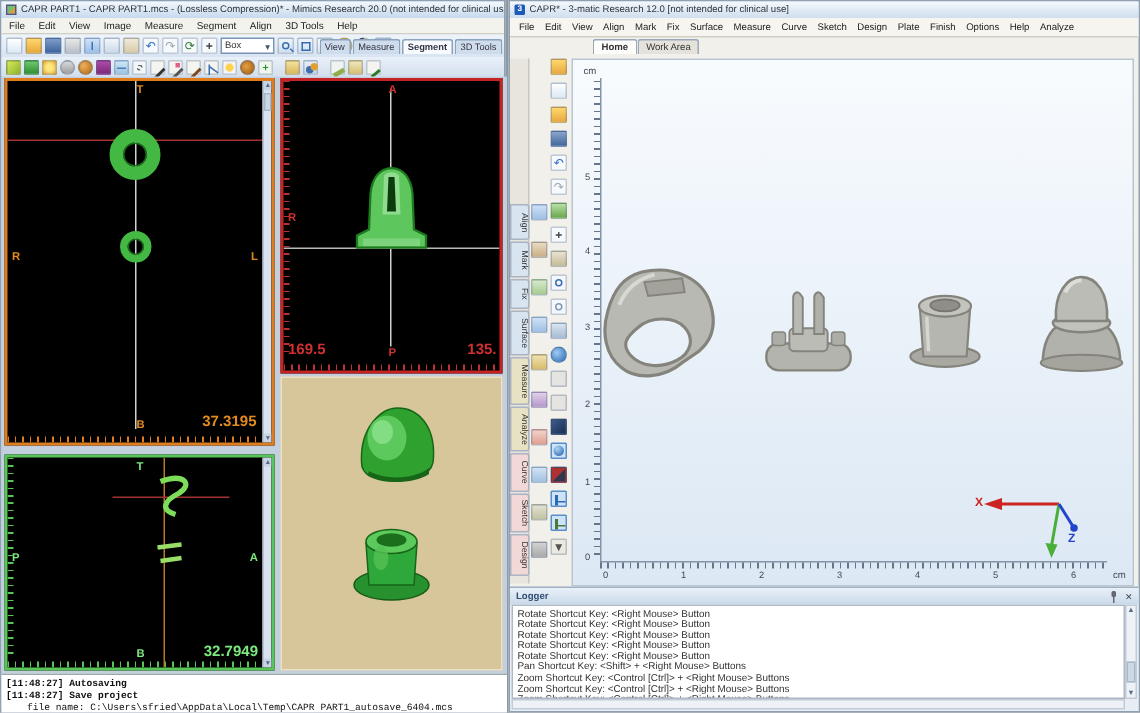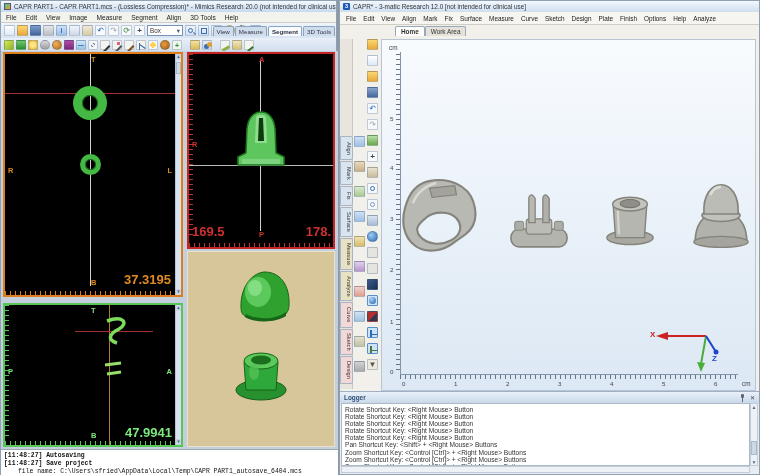--- a/index.html
+++ b/index.html
@@ -22,21 +22,21 @@
   .m-tabs{position:absolute;right:1px;top:25px;display:flex;gap:1px;font-size:6.2px}
   .m-tab{padding:1px 3px;background:#cfdcec;border:1px solid #8ba3bd;border-bottom:none;border-radius:2px 2px 0 0;color:#334}
   .m-tab.active{background:#f8fbfe;font-weight:bold}
   .vp{position:absolute;background:#000;overflow:hidden}
   .vp-axial{left:2px;top:51px;width:180px;height:245px;border:2px solid #df7d1c}
   .vp-coronal{left:186px;top:51px;width:148px;height:197px;border:2px solid #c42424}
   .vp-sagittal{left:2px;top:302px;width:180px;height:144px;border:2px solid #57c657}
   .vp-3d{left:186px;top:250px;width:148px;height:196px;background:#d8c69b;border:1px solid #e9e1c9}
   .orient{position:absolute;font-size:7.5px;font-weight:bold}
   .o-orange{color:#e08a20}.o-red{color:#d03030}.o-green{color:#7de87d}
-  .val{position:absolute;font-weight:bold;font-size:13px}
+  .val{position:absolute;font-weight:bold;font-size:10px}
   .xline{position:absolute;height:1px}
   .yline{position:absolute;width:1px}
   .ring{position:absolute;border-radius:50%;border-style:solid;border-color:#43b843;box-shadow:0 0 0 1px #1d6b1d inset}
   .ticks-h{position:absolute;height:4px;background:repeating-linear-gradient(90deg,currentColor 0 1px,transparent 1px 5px)}
   .ticks-v{position:absolute;width:4px;background:repeating-linear-gradient(180deg,currentColor 0 1px,transparent 1px 5px)}
   .scrollstrip{position:absolute;top:0;bottom:0;right:0;width:6px;background:#d9e3ef;border-left:1px solid #b6c4d4;font-size:4.5px;color:#55698a;text-align:center;line-height:6px}
   .scrollstrip .sa{position:absolute;left:0;right:0;height:6px;background:#c7d4e4}
   .m-log{position:absolute;left:0;top:448px;width:337px;height:27px;background:#fff;border-top:1px solid #9aa;font-family:"Liberation Mono",monospace;font-size:6.4px;color:#111;padding:2px 0 0 3px;line-height:8px;white-space:nowrap}
   .m-log b{font-weight:bold}
   
@@ -196,21 +196,21 @@
       <svg class="part" style="left:43px;top:55px" width="58" height="64" viewBox="0 0 58 64">
         <path d="M29 3 C37 3 42 10 43 20 L44 44 L52 48 L52 56 L6 56 L6 48 L14 44 L15 20 C16 10 21 3 29 3 Z" fill="#5dc75d" stroke="#1e7a1e" stroke-width="1.5"></path>
         <path d="M24 8 C26 5 32 5 34 8 L35 34 L23 34 Z" fill="#8fdc8f"></path>
         <path d="M27 9 L31 9 L32 32 L26 32 Z" fill="#0c3c0c"></path>
         <rect x="10" y="50" width="38" height="5" fill="#7ed47e"></rect>
       </svg>
       <span class="orient o-red" style="left:70px;top:1px">A</span>
       <span class="orient o-red" style="left:3px;top:86px">R</span>
       <span class="val o-red" style="left:3px;bottom:8px">169.5</span>
       <span class="orient o-red" style="left:70px;bottom:8px">P</span>
-      <span class="val o-red" style="right:2px;bottom:8px">178.</span>
+      <span class="val o-red" style="right:2px;bottom:8px">135.</span>
       <div class="ticks-v" style="left:0;top:0;bottom:10px;color:#c03030"></div>
       <div class="ticks-h" style="left:0;right:0;bottom:0;color:#c03030"></div>
     </div>
 
     <div class="vp vp-3d">
       <svg class="part" style="left:44px;top:16px" width="62" height="56" viewBox="0 0 62 56">
         <path d="M9 40 C8 17 22 4 33 4 C47 4 58 16 57 37 C57 47 49 52 32 52 C15 52 9 48 9 40 Z" fill="#2ea12e" stroke="#176617" stroke-width="1"></path>
         <ellipse cx="26" cy="24" rx="13" ry="15" fill="#5cc95c"></ellipse>
         <ellipse cx="23" cy="20" rx="7" ry="8" fill="#83dd83"></ellipse>
         <path d="M14 46 C24 52 44 52 54 44 L54 48 C44 55 22 55 13 49 Z" fill="#176617"></path>
@@ -229,21 +229,21 @@
       <div class="xline" style="left:70px;top:26px;width:78px;background:#a23232"></div>
       <svg class="part" style="left:92px;top:8px" width="36" height="74" viewBox="0 0 36 74">
         <path d="M10 8 C26 2 32 10 22 16 C12 21 10 27 20 30" stroke="#7ddc5a" stroke-width="3.5" fill="none"></path>
         <path d="M8 52 L24 50" stroke="#9ade6a" stroke-width="3" fill="none"></path>
         <path d="M10 61 L24 59" stroke="#9ade6a" stroke-width="3" fill="none"></path>
       </svg>
       <span class="orient o-green" style="left:86px;top:1px">T</span>
       <span class="orient o-green" style="left:3px;top:62px">P</span>
       <span class="orient o-green" style="right:9px;top:62px">A</span>
       <span class="orient o-green" style="left:86px;bottom:5px">B</span>
-      <span class="val o-green" style="right:9px;bottom:5px">47.9941</span>
+      <span class="val o-green" style="right:9px;bottom:5px">32.7949</span>
       <div class="ticks-v" style="left:0;top:0;bottom:6px;color:#57c657"></div>
       <div class="ticks-h" style="left:0;right:6px;bottom:0;color:#57c657"></div>
       <div class="scrollstrip">
         <span class="sa" style="top:0">▲</span>
         <span class="sa" style="bottom:0">▼</span>
       </div>
     </div>
 
     <div class="m-log">
       <div><b>[11:48:27]</b> <b>Autosaving</b></div>

